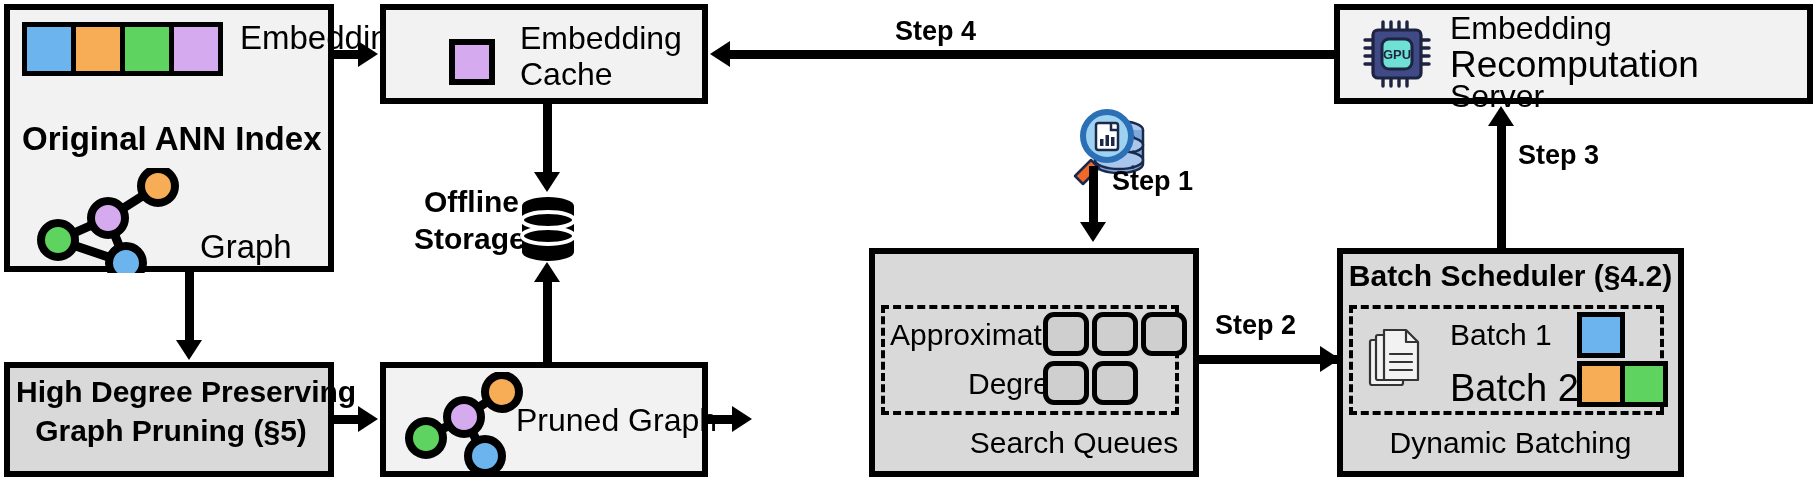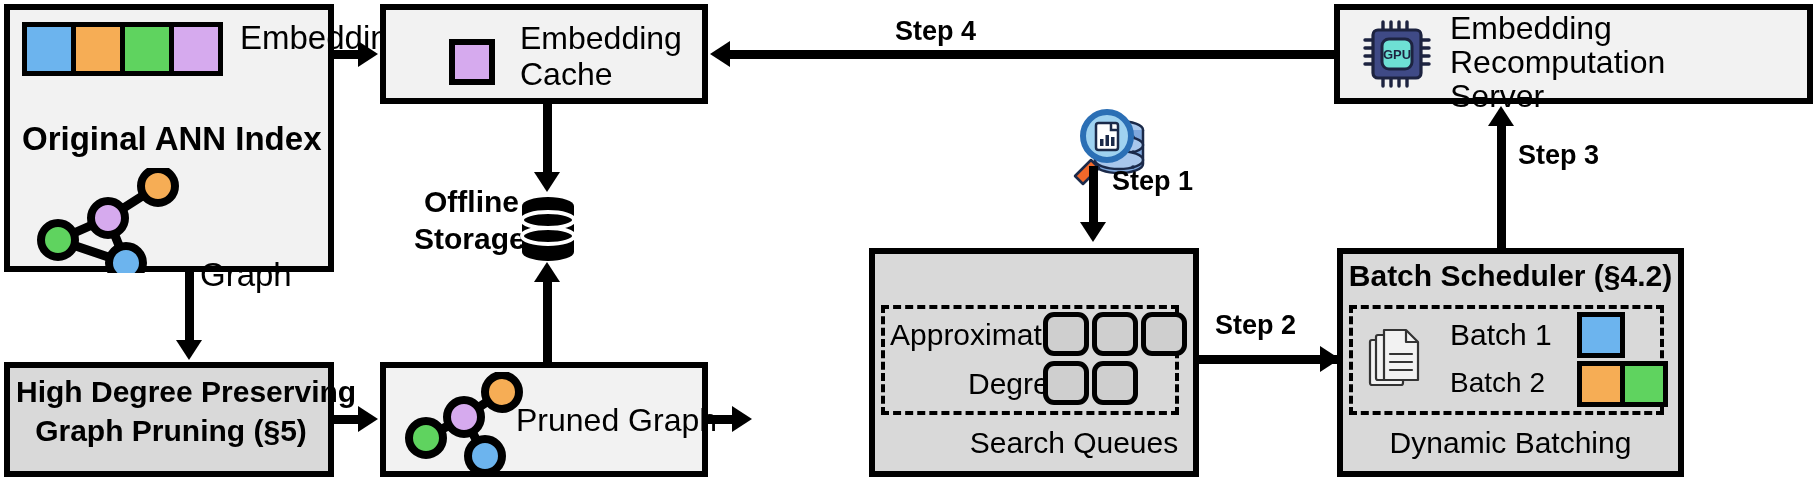--- a/index.html
+++ b/index.html
@@ -62,21 +62,21 @@
       <line x1="28" y1="72" x2="78" y2="50"></line>
       <line x1="78" y1="50" x2="128" y2="18"></line>
       <line x1="28" y1="72" x2="96" y2="95"></line>
       <line x1="78" y1="50" x2="96" y2="95"></line>
     </g>
     <circle cx="128" cy="18" r="17" fill="#f6ad55" stroke="#000" stroke-width="8"></circle>
     <circle cx="78" cy="50" r="17" fill="#d6aaee" stroke="#000" stroke-width="8"></circle>
     <circle cx="28" cy="72" r="17" fill="#5fd35f" stroke="#000" stroke-width="8"></circle>
     <circle cx="96" cy="95" r="17" fill="#6cb4ee" stroke="#000" stroke-width="8"></circle>
   </svg>
-  <div class="lbl" style="left:200px;top:228px;font-size:33px;margin-top:28px;">Graph</div>
+  <div class="lbl" style="left:200px;top:228px;font-size:33px;">Graph</div>
 
   <div class="box gray" style="left:4px;top:362px;width:330px;height:115px;"></div>
   <div class="lbl bold" style="left:16px;top:375px;width:310px;text-align:left;font-size:30px;">High Degree Preserving</div>
   <div class="lbl bold" style="left:16px;top:414px;width:310px;text-align:center;font-size:30px;">Graph Pruning (§5)</div>
 
   <div class="ln" style="left:185px;top:272px;width:9px;height:70px;"></div>
   <div class="arrowhead ah-down" style="left:176px;top:340px;"></div>
 
   <div class="box" style="left:380px;top:4px;width:328px;height:100px;"></div>
   <div class="sq" style="left:449px;top:39px;width:46px;height:46px;background:#d6aaee;"></div>
@@ -187,21 +187,21 @@
     <g stroke="#333" stroke-width="2.2" stroke-linecap="round">
       <line x1="22" y1="26" x2="44" y2="26"></line>
       <line x1="22" y1="34" x2="44" y2="34"></line>
       <line x1="22" y1="42" x2="44" y2="42"></line>
     </g>
   </svg>
 
   <div class="lbl" style="left:1450px;top:318px;font-size:30px;">Batch 1</div>
   <div class="batchsq" style="left:1577px;top:312px;width:48px;height:46px;background:#6cb4ee;"></div>
 
-  <div class="lbl" style="left:1450px;top:367px;font-size:28px;">Batch 2</div>
+  <div class="lbl" style="left:1450px;top:367px;font-size:38px;">Batch 2</div>
   <div class="batchsq" style="left:1577px;top:361px;width:48px;height:46px;background:#f6ad55;"></div>
   <div class="batchsq" style="left:1620px;top:361px;width:48px;height:46px;background:#5fd35f;"></div>
 
   <div class="lbl" style="left:1347px;top:426px;width:327px;text-align:center;font-size:30px;">Dynamic Batching</div>
 
   <div class="ln" style="left:1497px;top:126px;width:9px;height:122px;"></div>
   <div class="arrowhead ah-up" style="left:1488px;top:106px;"></div>
   <div class="lbl bold" style="left:1518px;top:140px;font-size:27px;">Step 3</div>
 
   <div class="box" style="left:1334px;top:4px;width:479px;height:100px;"></div>
@@ -224,20 +224,20 @@
         <line x1="58" y1="30" x2="68" y2="30"></line>
       <line x1="58" y1="38" x2="68" y2="38"></line>
         <line x1="58" y1="46" x2="68" y2="46"></line>
     </g>
     <rect x="12" y="12" width="48" height="48" rx="5" fill="#3f4a86" stroke="#1d2340" stroke-width="3.2"></rect>
     <rect x="21" y="21" width="30" height="30" rx="7" fill="#6ee0d4" stroke="#1d2340" stroke-width="3"></rect>
     <text x="36" y="41" text-anchor="middle" font-family="'Liberation Sans',sans-serif" font-size="13" font-weight="bold" fill="#1d2340">GPU</text>
   </svg>
 
   <div class="lbl" style="left:1450px;top:10px;font-size:32px;">Embedding</div>
-  <div class="lbl" style="left:1450px;top:44px;font-size:32px;">Recomputation</div>
+  <div class="lbl" style="left:1450px;top:44px;font-size:37px;">Recomputation</div>
   <div class="lbl" style="left:1450px;top:78px;font-size:32px;">Server</div>
 
   <div class="ln" style="left:726px;top:50px;width:608px;height:9px;"></div>
   <div class="arrowhead ah-left" style="left:710px;top:41px;"></div>
   <div class="lbl bold" style="left:895px;top:16px;font-size:27px;">Step 4</div>
 
 </div>
 
 </body></html>

